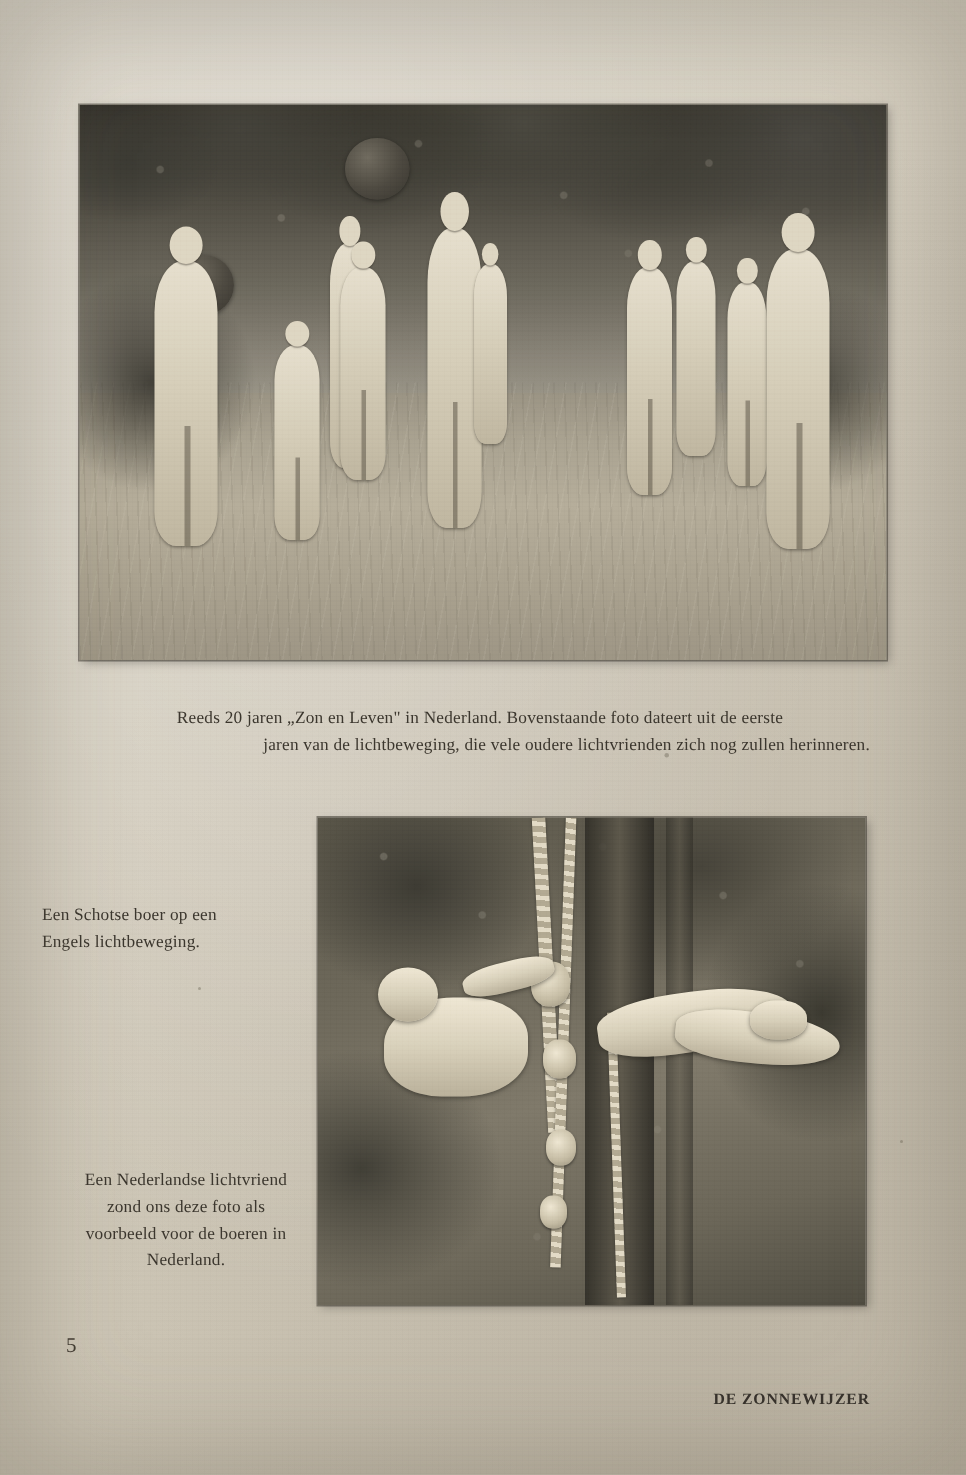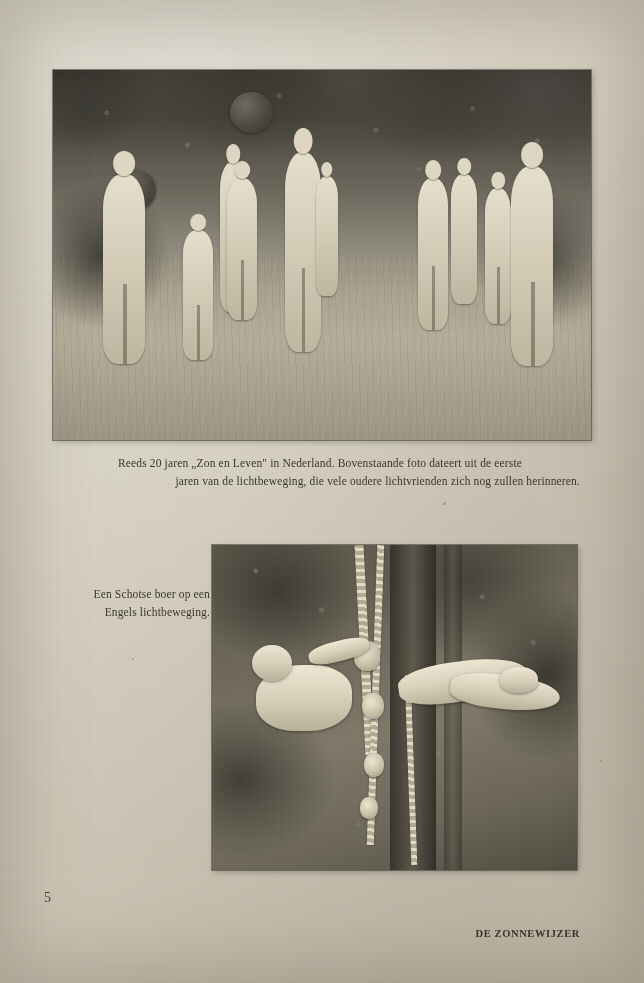--- a/index.html
+++ b/index.html
@@ -202,34 +202,35 @@
     box-shadow: 0 1px 3px rgba(30,28,22,0.5);
   }
 
   
   .caption {
     position: absolute;
     color: #3a352c;
     font-size: 11.5px;
     line-height: 1.55;
     letter-spacing: 0.15px;
+    margin-top: 16px;
   }
   #caption-top {
     left: 60px;
     top: 455px;
     width: 520px;
     text-align: center;
   }
   #caption-top .l2 { display: block; text-align: right; }
 
   #caption-mid {
-    left: 40px;
+    left: 28px;
     top: 586px;
     width: 170px;
-    text-align: right;
+    text-align: left;
   }
   #caption-low {
     left: 34px;
     top: 763px;
     width: 180px;
     text-align: center;
   }
 
   #page-number {
     position: absolute;
@@ -315,20 +316,26 @@
   <div class="caption" id="caption-top">
     <span class="l1">Reeds 20 jaren „Zon en Leven" in Nederland. Bovenstaande foto dateert uit de eerste</span>
     <span class="l2">jaren van de lichtbeweging, die vele oudere lichtvrienden zich nog zullen herinneren.</span>
   </div>
 
   <div class="caption" id="caption-mid">
     <span>Een Schotse boer op een</span><br>
     <span>Engels lichtbeweging.</span>
   </div>
 
+  <div class="caption" id="caption-low">
+    <span>Een Nederlandse lichtvriend</span><br>
+    <span>zond ons deze foto als</span><br>
+    <span>voorbeeld voor de boeren in</span><br>
+    <span>Nederland.</span>
+  </div>
 
   <div class="photo" id="photo-bottom">
     <div class="ph2-bg"></div>
     <div class="ph2-leaves"></div>
 
     <div class="trunk" style="left:178px; width:46px;"></div>
     <div class="trunk" style="left:232px; width:18px; opacity:0.6;"></div>
 
     <div class="rope" style="left:148px; top:0; width:9px; height:210px; transform: rotate(-3deg);"></div>
     <div class="rope" style="left:160px; top:0; width:7px; height:300px; transform: rotate(2deg);"></div>

